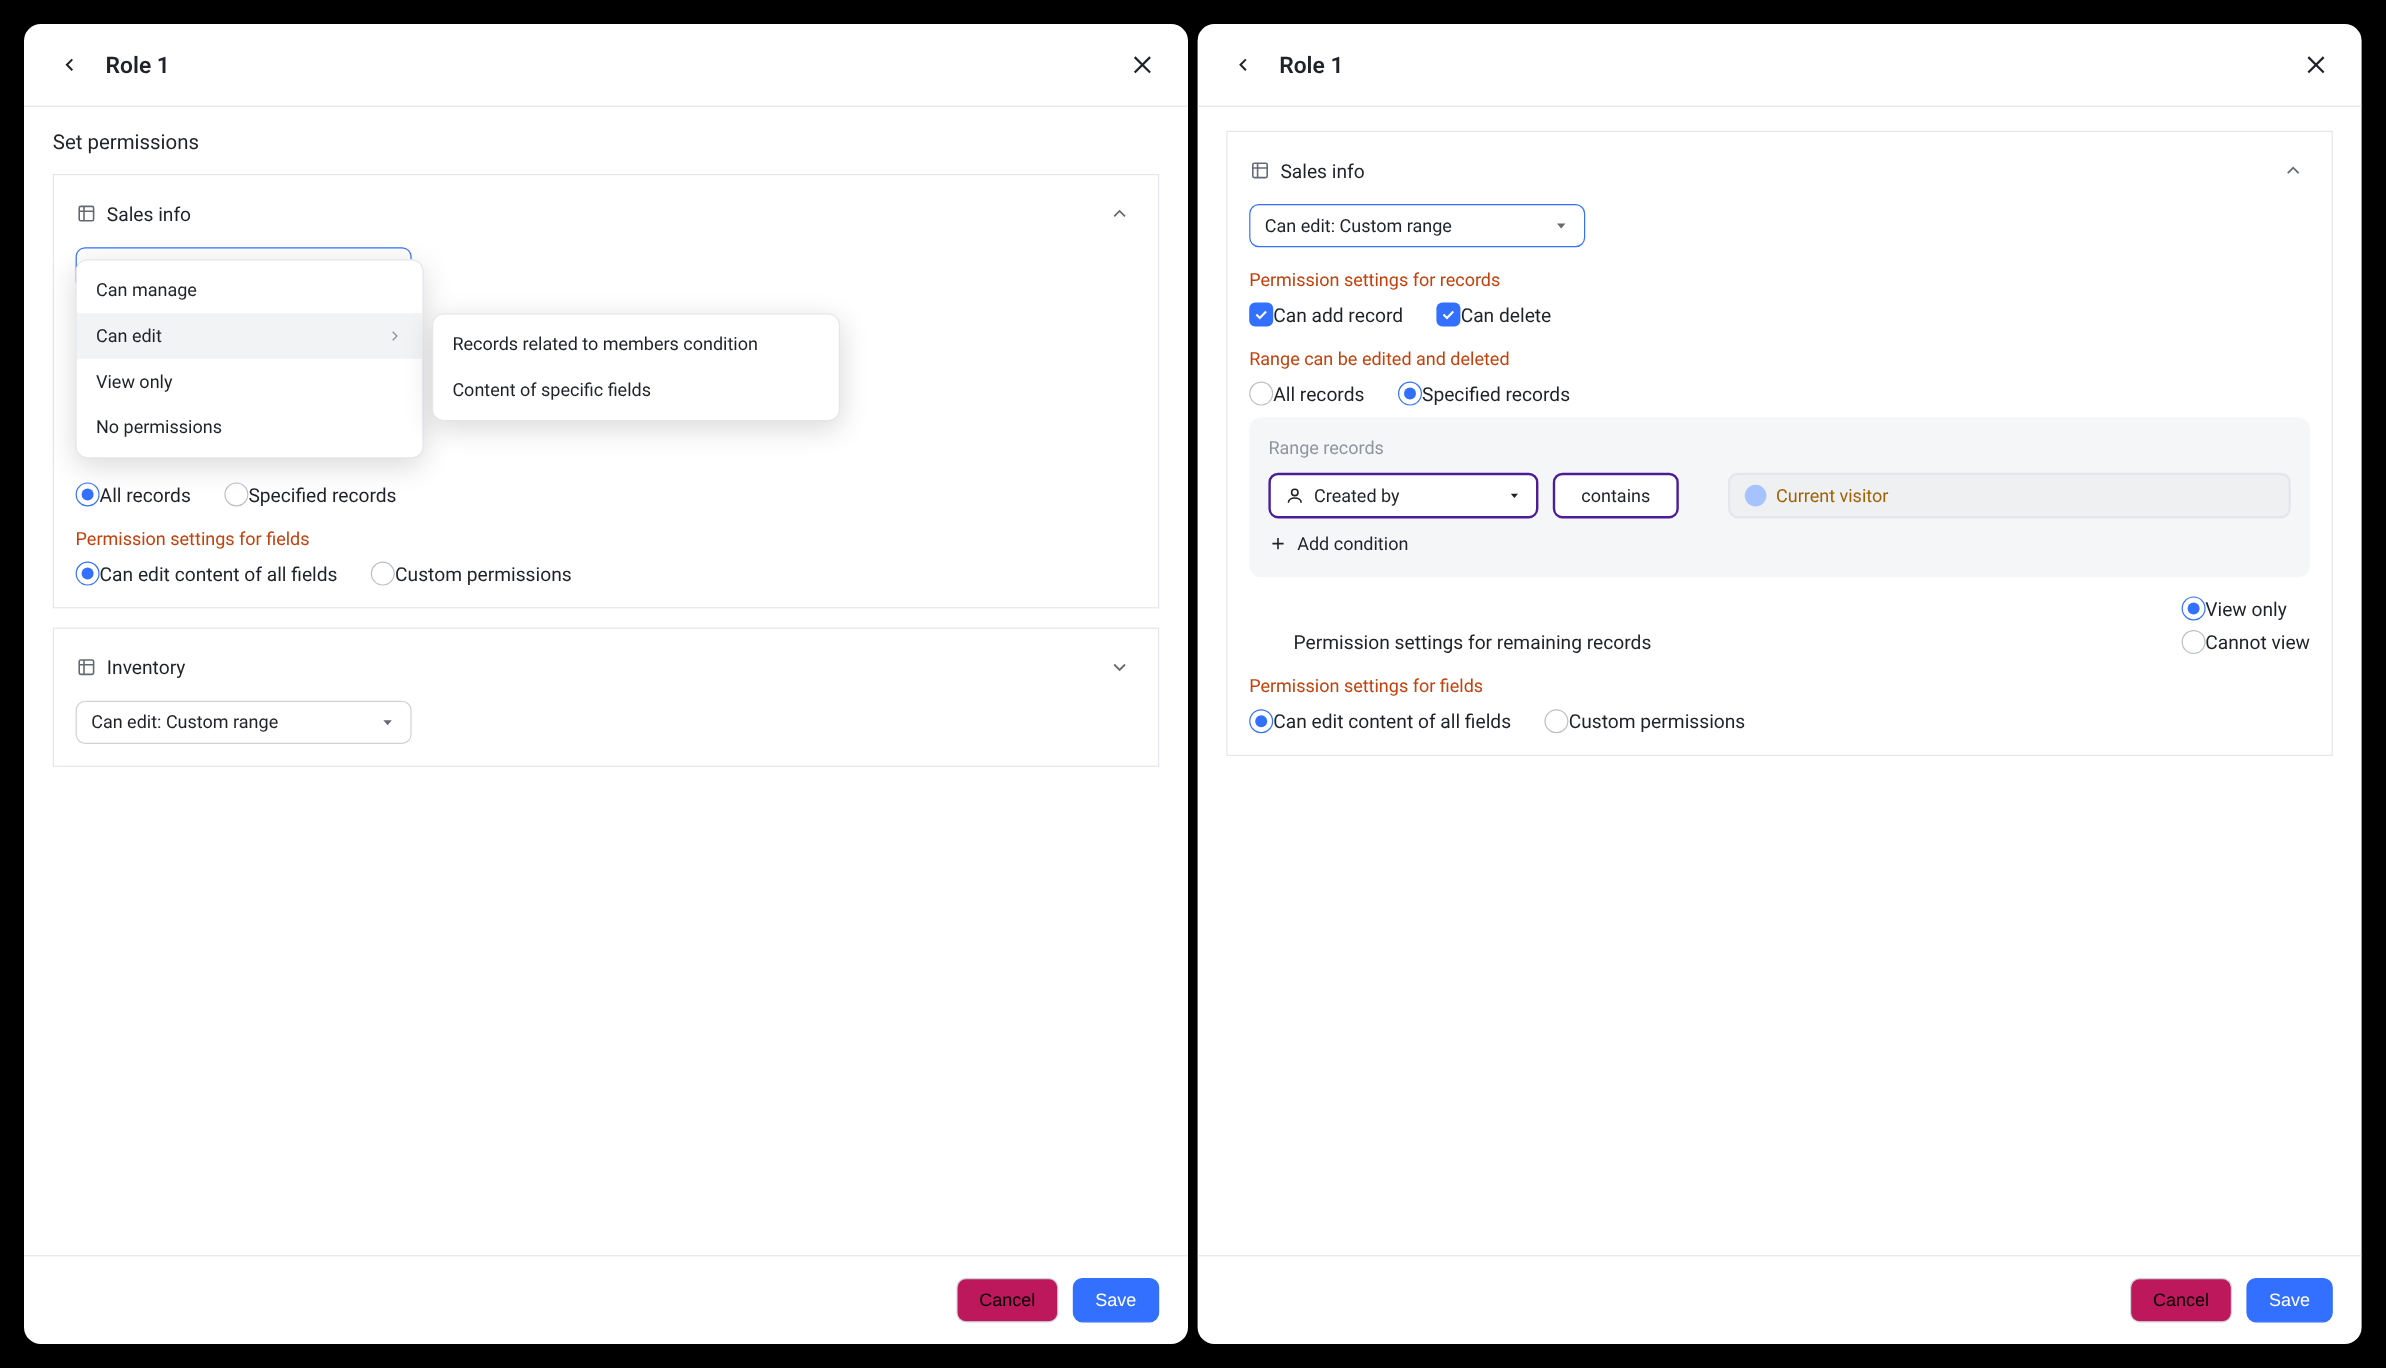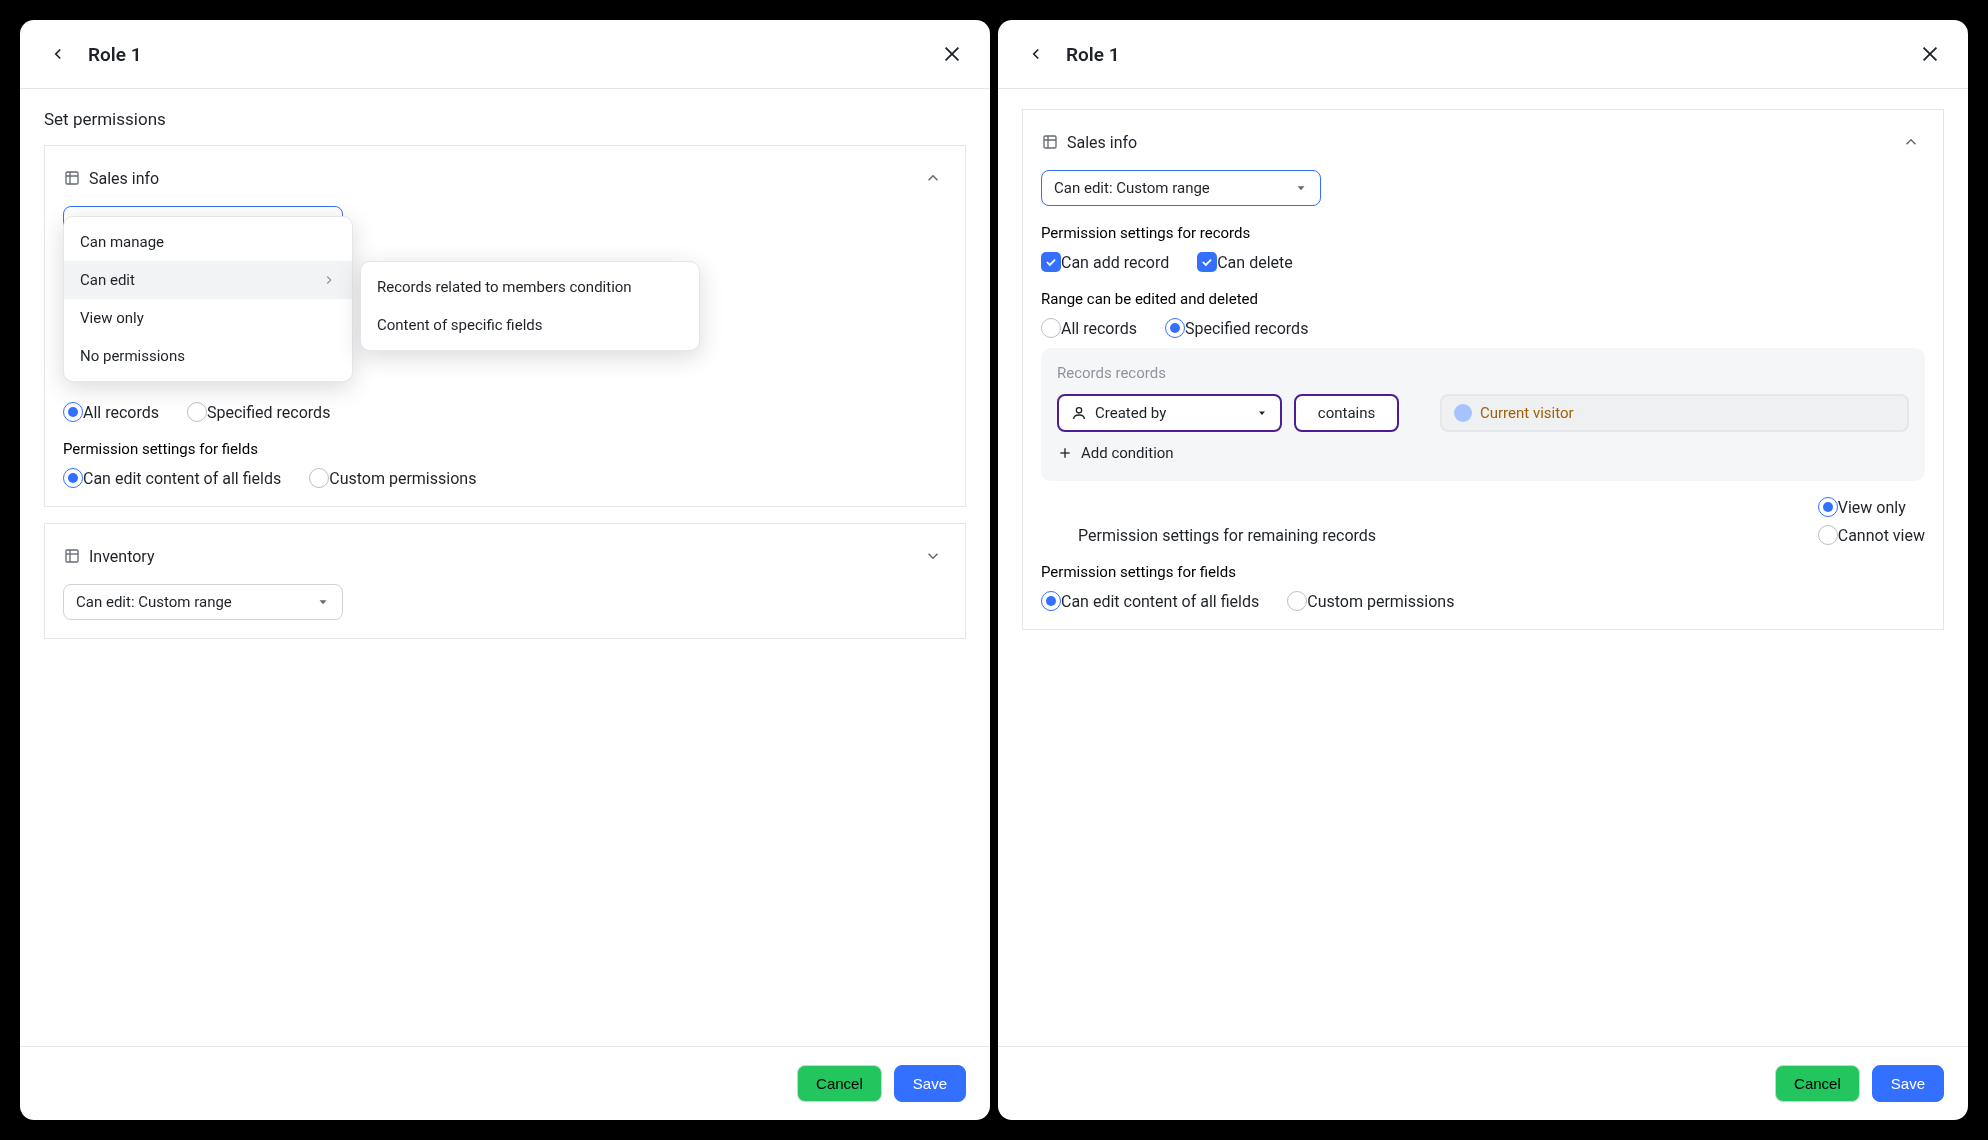--- a/index.html
+++ b/index.html
@@ -59,21 +59,21 @@
     padding: 8px 12px;
     display: inline-flex;
     align-items: center;
     gap: 8px;
     min-width: 280px;
     cursor: pointer;
     font-size: 15px;
   }
   .select.neutral { border-color: #d0d3d6; }
   .select .caret { margin-left: auto; color: #646a73; }
-  .sub-label { color: #000000; font-size: 15px; margin-top: 18px; margin-bottom: 10px; }
+  .sub-label { color: #c2410c; font-size: 15px; margin-top: 18px; margin-bottom: 10px; }
   .row { display: flex; align-items: center; gap: 28px; flex-wrap: wrap; }
   .check, .radio {
     display: inline-flex; align-items: center; cursor: pointer; font-size: 16px;
   }
   .checkbox-box {
     width: 20px; height: 20px; border-radius: 5px;
     display: flex; align-items: center; justify-content: center;
   }
   .checkbox-box.checked { background:#3370ff; color:#fff; }
   .radio-dot {
@@ -126,21 +126,21 @@
   .avatar-dot { width:18px; height:18px; border-radius:50%; background:#a7c3ff; }
   .add-cond { display:inline-flex; align-items:center; gap:8px; cursor:pointer; font-size:15px; }
   .remaining-row { display:flex; align-items:flex-end; gap:40px; margin-top:16px;margin-left:37px; }
   .remaining-row .opts { display:flex; flex-direction:column; gap:8px; }
   .panel-footer {
     border-top:1px solid #e5e6eb; padding:18px 24px;
     display:flex; justify-content:flex-end; gap:12px;
   }
   .btn {
     padding:9px 18px; border-radius:8px; font-size:15px; cursor:pointer;
-    border:1px solid #d0d3d6; background:#22c55e;
+    border:1px solid #d0d3d6; background:#be185d;
   }
   .btn.primary { background:#3370ff; color:#fff; border-color:#3370ff; }
   svg { display:block; }
 </style>
 </head>
 <body>
 
 <div class="panel">
   <div class="panel-header">
     <div class="icon-btn">
@@ -344,21 +344,21 @@
           <span class="radio-dot"></span>
           <span>All records</span>
         </label>
         <label class="radio">
           <span class="radio-dot selected"></span>
           <span>Specified records</span>
         </label>
       </div>
 
       <div class="filter-box">
-        <div class="filter-title">Records records</div>
+        <div class="filter-title">Range records</div>
         <div class="filter-row">
           <div class="field-select">
             <span>
               <svg width="16" height="16" viewBox="0 0 24 24" fill="none" stroke="currentColor" stroke-width="2">
                   <circle cx="12" cy="8" r="4"></circle>
                   <path d="M4 21c0-4 4-6 8-6s8 2 8 6"></path>
                 </svg>
             </span>
             <span>Created by</span>
             <span class="caret" style="margin-left:auto">

